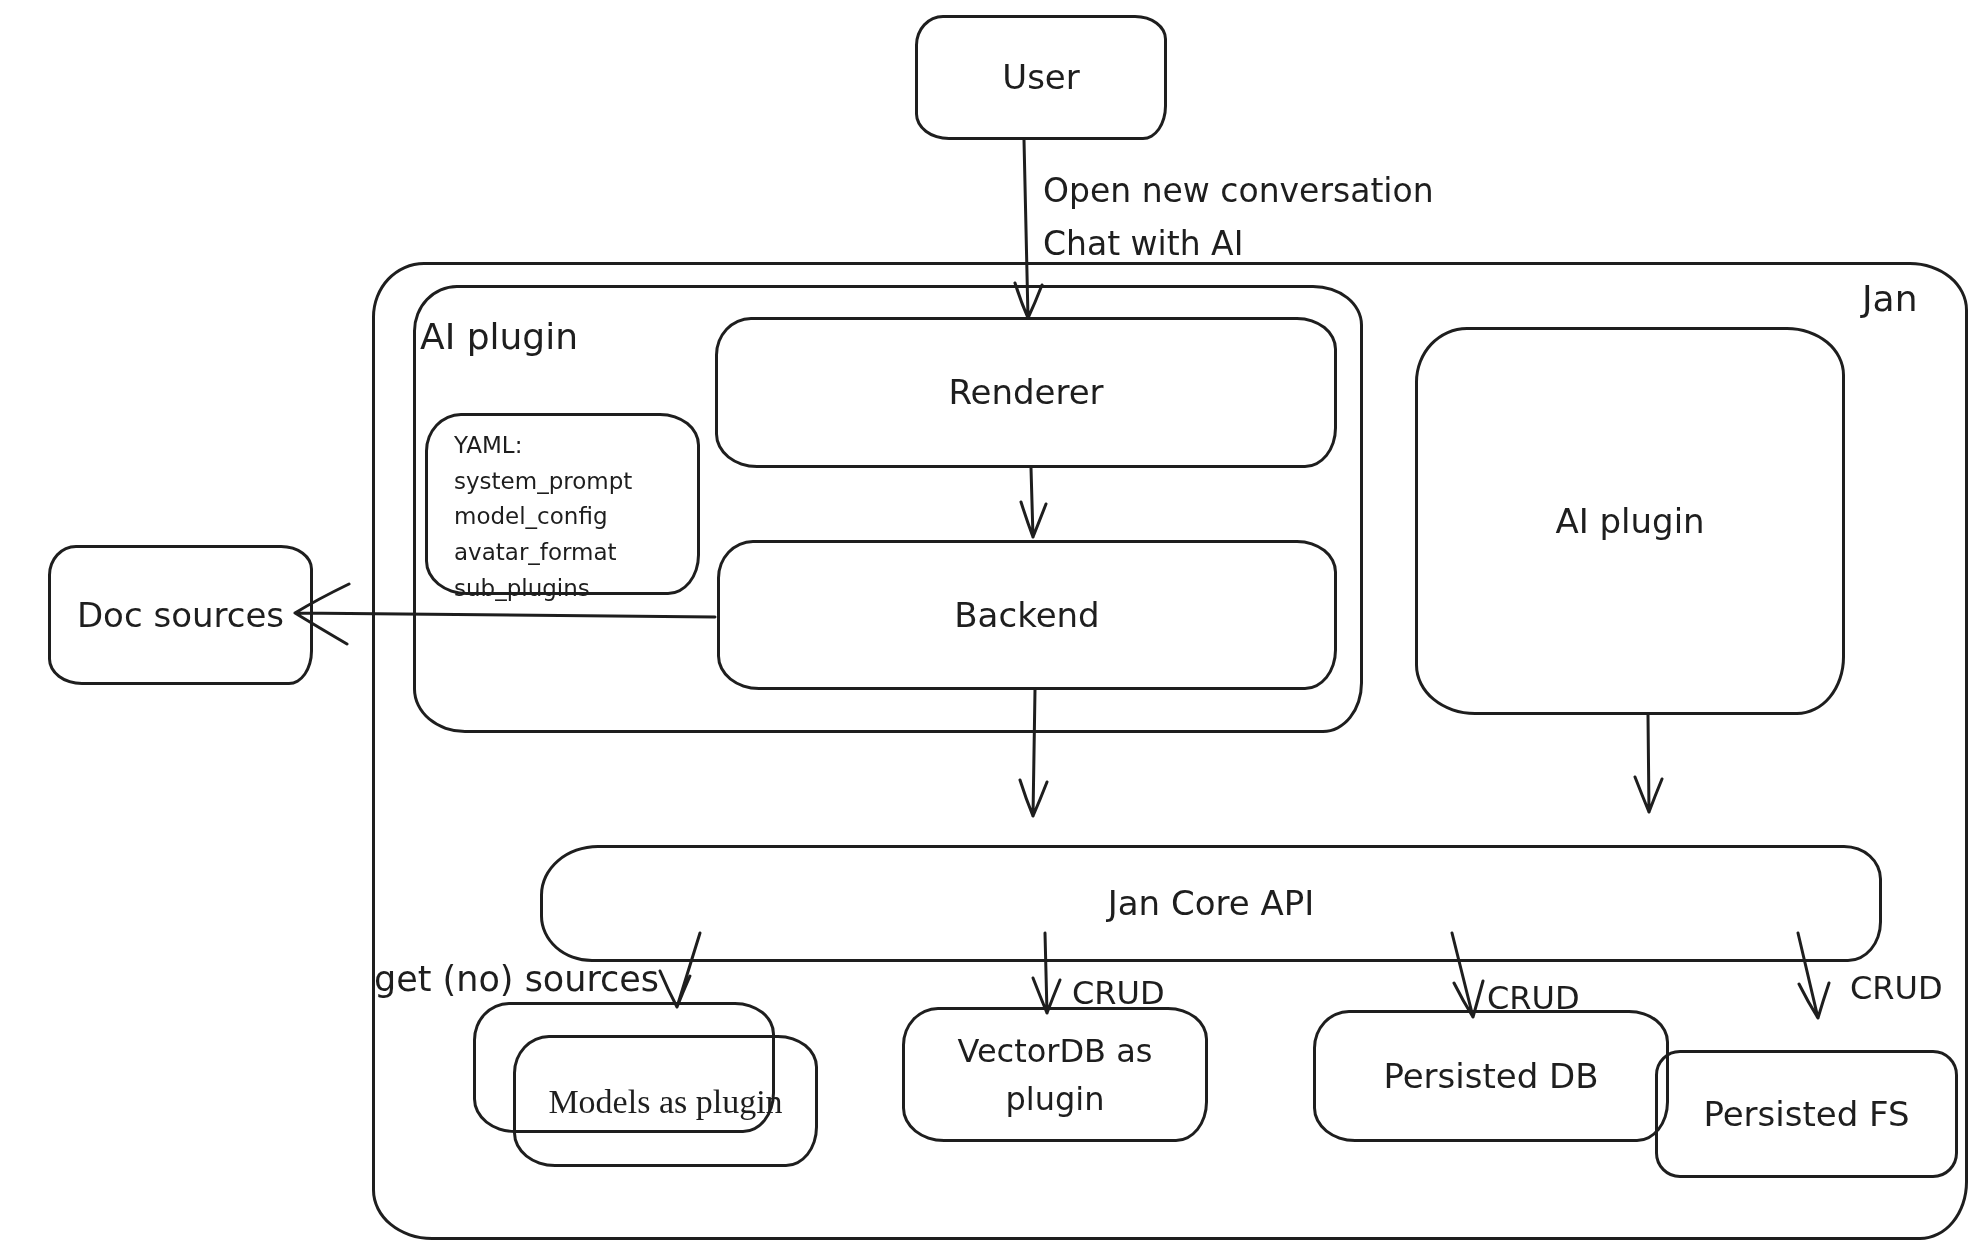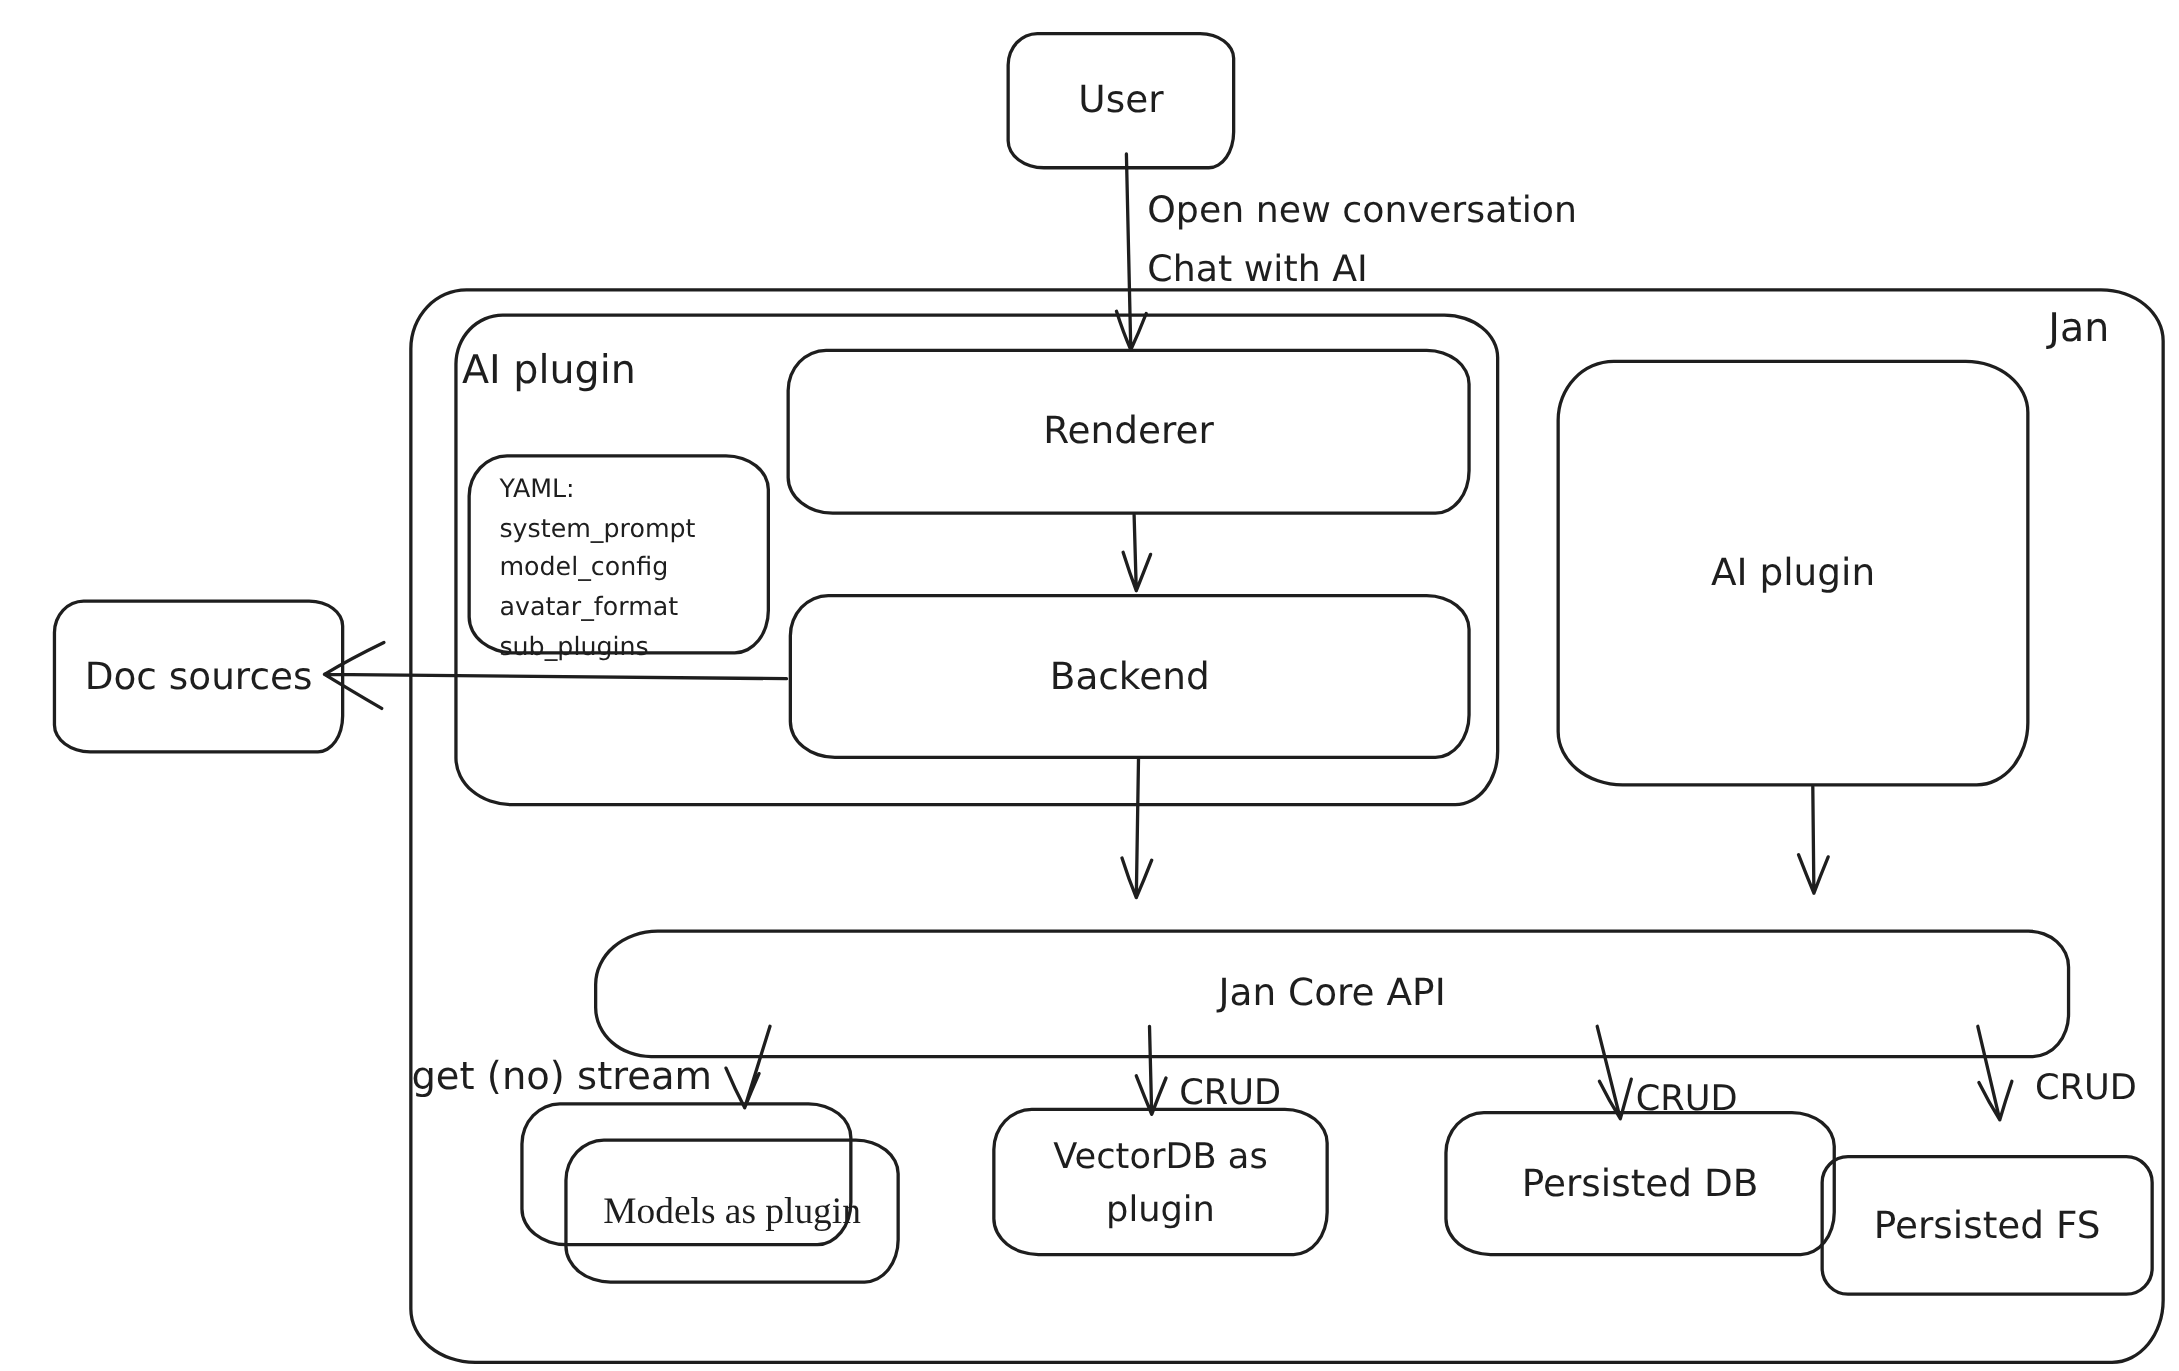--- a/index.html
+++ b/index.html
@@ -60,21 +60,21 @@
     line-height: 1.55;
     display: block;
   }
   .wrap-text { display: block; width: 100%; padding: 0 10px; }
 </style>
 </head>
 <body>
 
 <div class="canvas">
 
-  <div class="node r-a" style="left:915px; top:29px; width:208px; height:125px;">
+  <div class="node r-a" style="left:915px; top:15px; width:252px; height:125px;">
     <span>User</span>
   </div>
 
   <div class="node container-box r-b" style="left:372px; top:262px; width:1596px; height:978px;"></div>
   <div class="label" style="left:1862px; top:262px; font-size:36px;">Jan</div>
 
   <div class="node container-box r-c" style="left:413px; top:285px; width:950px; height:448px;"></div>
   <div class="label" style="left:420px; top:300px; font-size:36px;">AI plugin</div>
 
   <div class="node yaml-note r-d" style="left:425px; top:413px; width:275px; height:182px;">
@@ -119,21 +119,21 @@
   </div>
 
   <div class="node r-d" style="left:1655px; top:1050px; width:303px; height:128px;border-radius:25px;">
     <span>Persisted FS</span>
   </div>
 
   <div class="label" style="left:1043px; top:148px; line-height:1.62;">
     <div>Open new conversation</div>
     <div>Chat with AI</div>
   </div>
-  <div class="label" style="left:374px; top:943px; font-size:35px;">get (no) stream</div>
+  <div class="label" style="left:374px; top:943px; font-size:35px;">get (no) sources</div>
   <div class="label" style="left:1072px; top:958px; font-size:32px;">CRUD</div>
   <div class="label" style="left:1487px; top:963px; font-size:32px;">CRUD</div>
   <div class="label" style="left:1850px; top:953px; font-size:32px;">CRUD</div>
 
   <svg class="svg-layer" viewBox="0 0 1981 1246">
 
     <path d="M1024,140 L1028,318 M1015,283 Q1021,302 1028,318 M1042,285 Q1035,303 1028,318"></path>
 
     <path d="M1031,468 L1033,537 M1021,502 Q1027,521 1033,537 M1046,504 Q1039,522 1033,537"></path>
 

